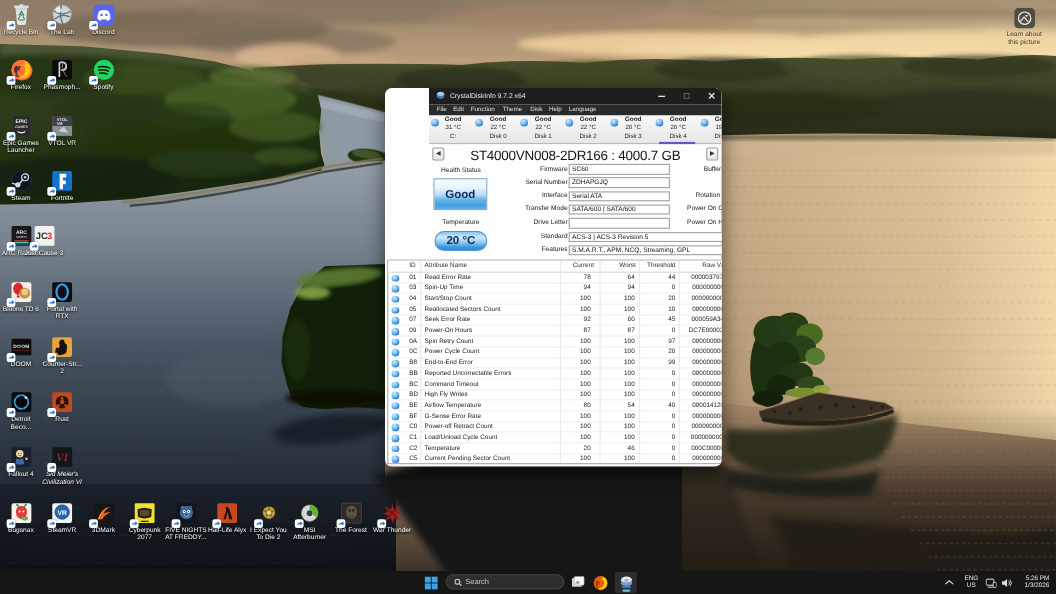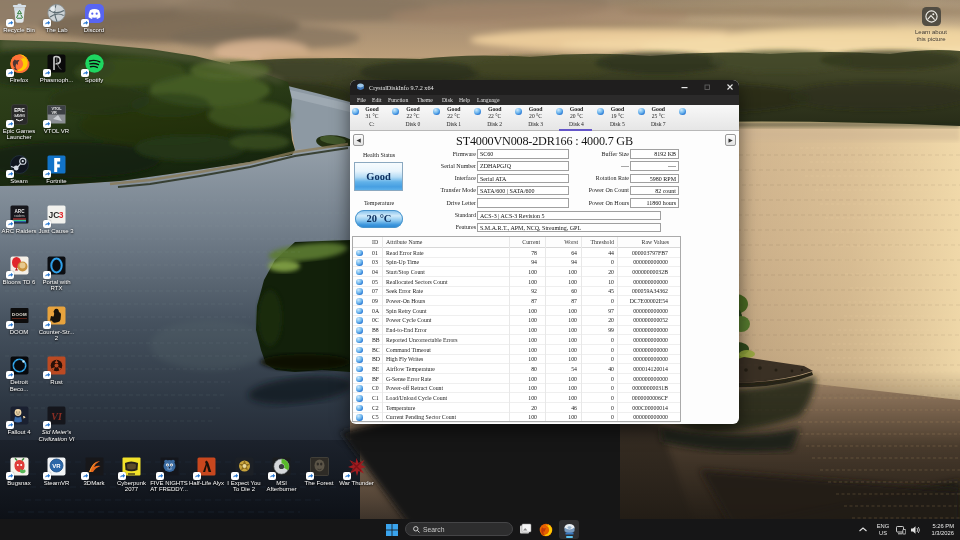--- a/index.html
+++ b/index.html
@@ -11,23 +11,23 @@
   
   .dicon { position:absolute; width:44px; text-align:center; }
   .dicon .img { position:relative; width:23px; height:23px; margin:0 auto; }
   .dicon .lbl { margin-top:2px; font-size:6px; line-height:6.5px; color:#fff;
     text-shadow:0 1px 2px rgba(0,0,0,.9), 0 0 2px rgba(0,0,0,.8); }
   .sc { position:absolute; left:-2px; bottom:-2px; width:8px; height:8px; background:#fff;
     border-radius:2px; box-shadow:0 0 1px rgba(0,0,0,.5); }
   .sc svg{ position:absolute; left:0; top:0; }
 
   
-  #win { position:absolute; left:350px; top:80px; width:389px; height:344px;
+  #win { position:absolute; left:350px; top:80px; width:306px; height:344px;
     border-radius:6px; overflow:hidden; box-shadow:0 6px 18px rgba(0,0,0,.55);
-    background:#fdfdfd; font-family:Liberation Serif, serif; }
+    background:#fdfdfd; font-family:Liberation Sans, sans-serif;padding-left:40px; }
   #titlebar { height:15px; background:#1f1e1e; position:relative; }
   #titlebar .ttl { position:absolute; left:19px; top:4px; font-size:6.2px; color:#e8e8e8; }
   #menubar { height:10px; background:#2b2a2a; position:relative; }
   #menubar span { position:absolute; top:2.2px; font-size:5.7px; color:#e2e2e2; }
   #diskbar { height:26px; background:linear-gradient(#f8f8f8,#e6e6e6); position:relative;
     border-bottom:1px solid #b8b8b8; }
   .disk { position:absolute; top:1px; width:41px; }
   .disk .g { font-size:5.8px; font-weight:bold; color:#222; text-align:center; line-height:7px;}
   .disk .t { font-size:5.6px; color:#222; text-align:center; line-height:7.6px;}
   .disk .n { font-size:5.6px; color:#222; text-align:center; line-height:7.6px;}
@@ -447,21 +447,21 @@
 <path d="M5,18.8 h13" stroke="#3b7de2" stroke-width="1"></path>
           </svg>
           <div class="sc">
             <svg width="8" height="8" viewBox="0 0 8 8">
               <path d="M2,5.6 q0.2,-2.4 3,-2.6 l0,-1.2 l2.2,2 l-2.2,2 l0,-1.2 q-2,0 -3,1 Z" fill="#2a7ad4"></path>
             </svg>
           </div>
         </div>
         <div class="lbl">ARC Raiders</div>
       </div>
-<div class="dicon" style="left:34px;top:203.2px;">
+<div class="dicon" style="left:18px;top:203.2px;">
         <div class="img">
           <svg width="23" height="23" viewBox="0 0 23 23" style="display:block;">
             <rect x="2.5" y="2.5" width="18" height="18" rx="1.5" fill="#f2f2ee"></rect>
 <text x="6" y="14.5" font-family="Liberation Sans" font-size="8.5" font-weight="bold" fill="#2a2a2a" text-anchor="middle" transform="translate(3,0)">JC</text>
 <text x="16" y="14.5" font-family="Liberation Sans" font-size="8.5" font-weight="bold" fill="#e2262b" text-anchor="middle">3</text>
           </svg>
           <div class="sc">
             <svg width="8" height="8" viewBox="0 0 8 8">
               <path d="M2,5.6 q0.2,-2.4 3,-2.6 l0,-1.2 l2.2,2 l-2.2,2 l0,-1.2 q-2,0 -3,1 Z" fill="#2a7ad4"></path>
             </svg>

